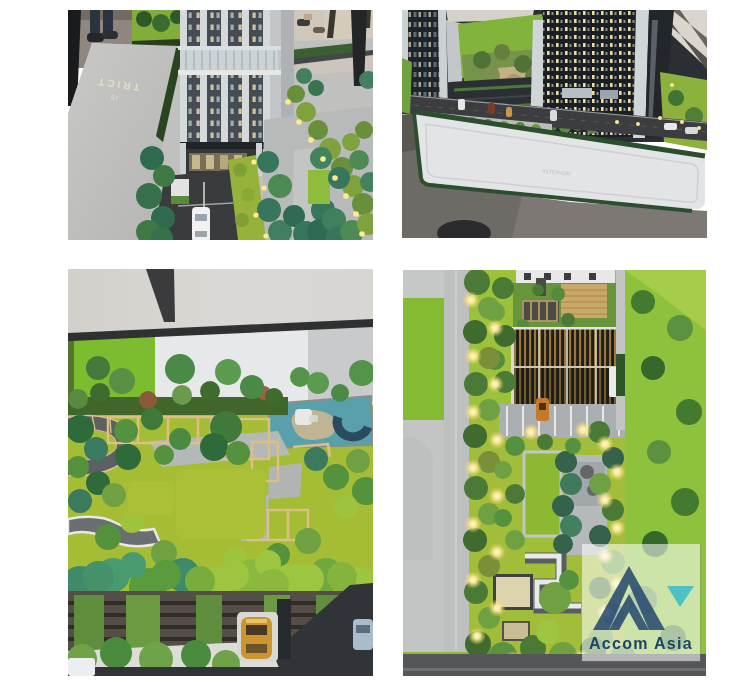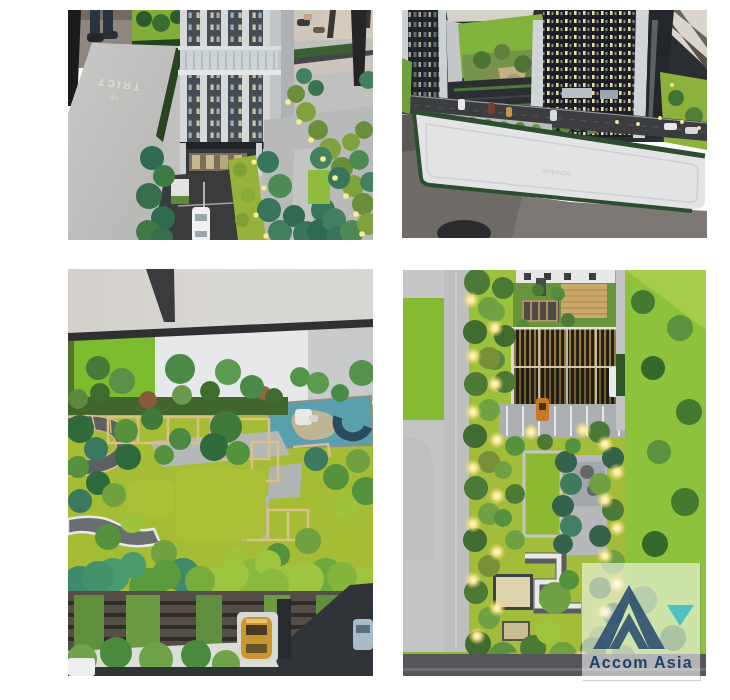--- a/index.html
+++ b/index.html
@@ -766,21 +766,21 @@
       <circle cx="150" cy="392" r="9" fill="url(#glow)"></circle>
     <circle cx="178" cy="388" r="9" fill="url(#glow)"></circle>
       <circle cx="128" cy="162" r="9" fill="url(#glow)"></circle>
     <circle cx="180" cy="160" r="9" fill="url(#glow)"></circle>
   </g>
 
   <rect x="0" y="384" width="303" height="22" fill="#54565a"></rect>
   <rect x="0" y="398" width="303" height="3" fill="#6e7072"></rect>
 </svg>
 
-<div style="position:absolute;left:582px;top:563px;width:118px;height:117px;background:rgba(255,255,255,0.56);box-shadow:1px 1px 0 rgba(120,120,120,0.35);">
+<div style="position:absolute;left:582px;top:544px;width:118px;height:117px;background:rgba(255,255,255,0.56);box-shadow:1px 1px 0 rgba(120,120,120,0.35);">
 
   <svg width="118" height="117" viewBox="0 0 118 117" style="position:absolute;left:0;top:0">
     <g opacity="0.85">
       <path fill-rule="evenodd" d="M47,22 L83,86 L11,86 Z M47,40 L67,86 L27,86 Z" fill="#24476e"></path>
       <path fill-rule="evenodd" d="M47,50 L67,86 L27,86 Z M47,68 L57,86 L37,86 Z" fill="#24476e"></path>
       <polygon points="85,42 112,42 98,63" fill="#38bccb"></polygon>
     </g>
   </svg>
 
   <div style="position:absolute;left:0;top:91px;width:118px;text-align:center;font-weight:bold;font-size:16px;color:#1d4368;letter-spacing:1.3px;">Accom Asia</div>

